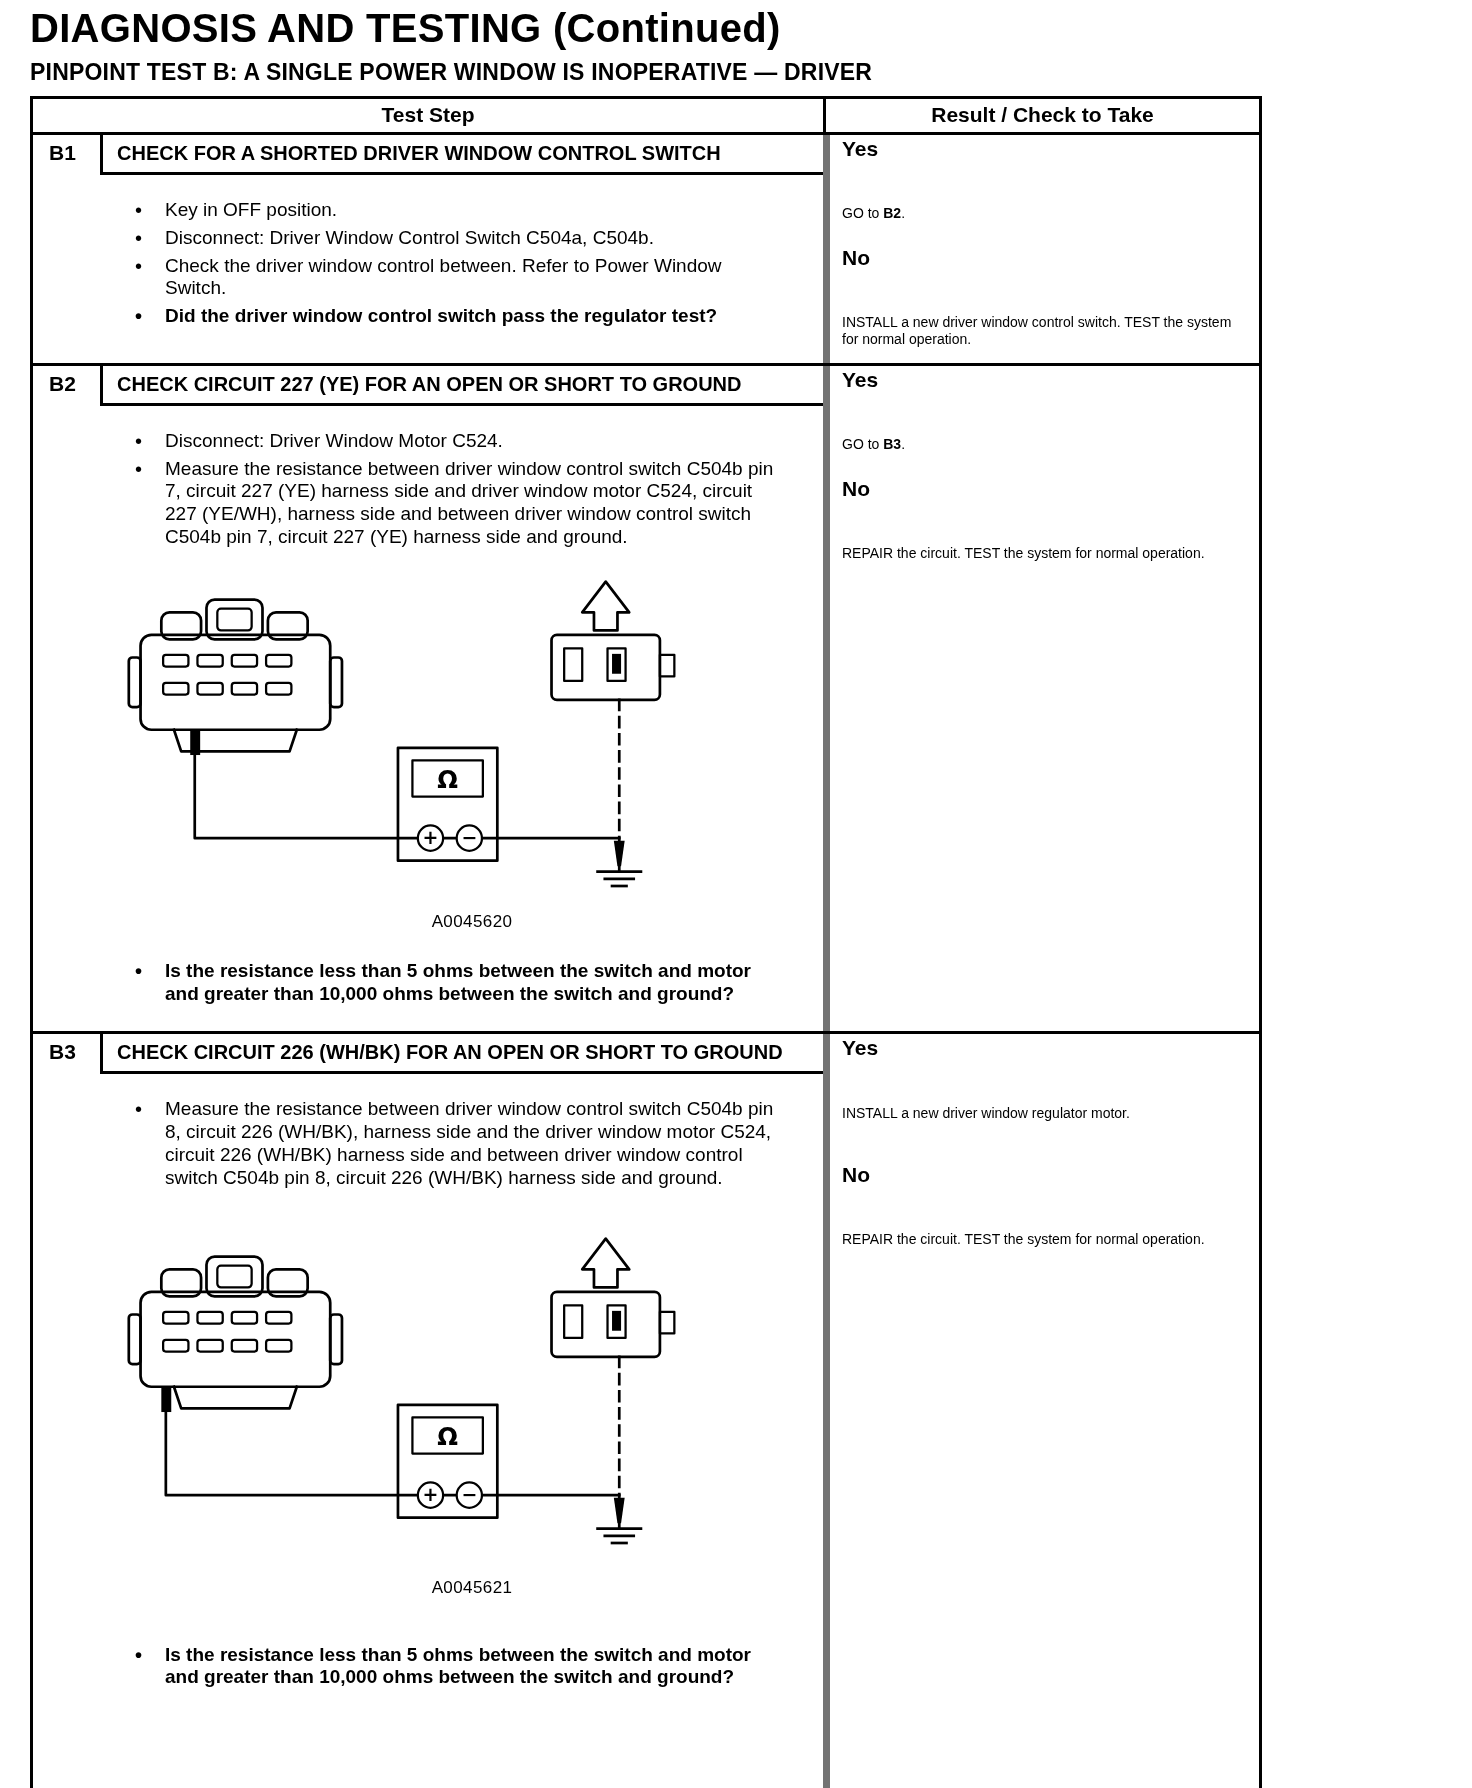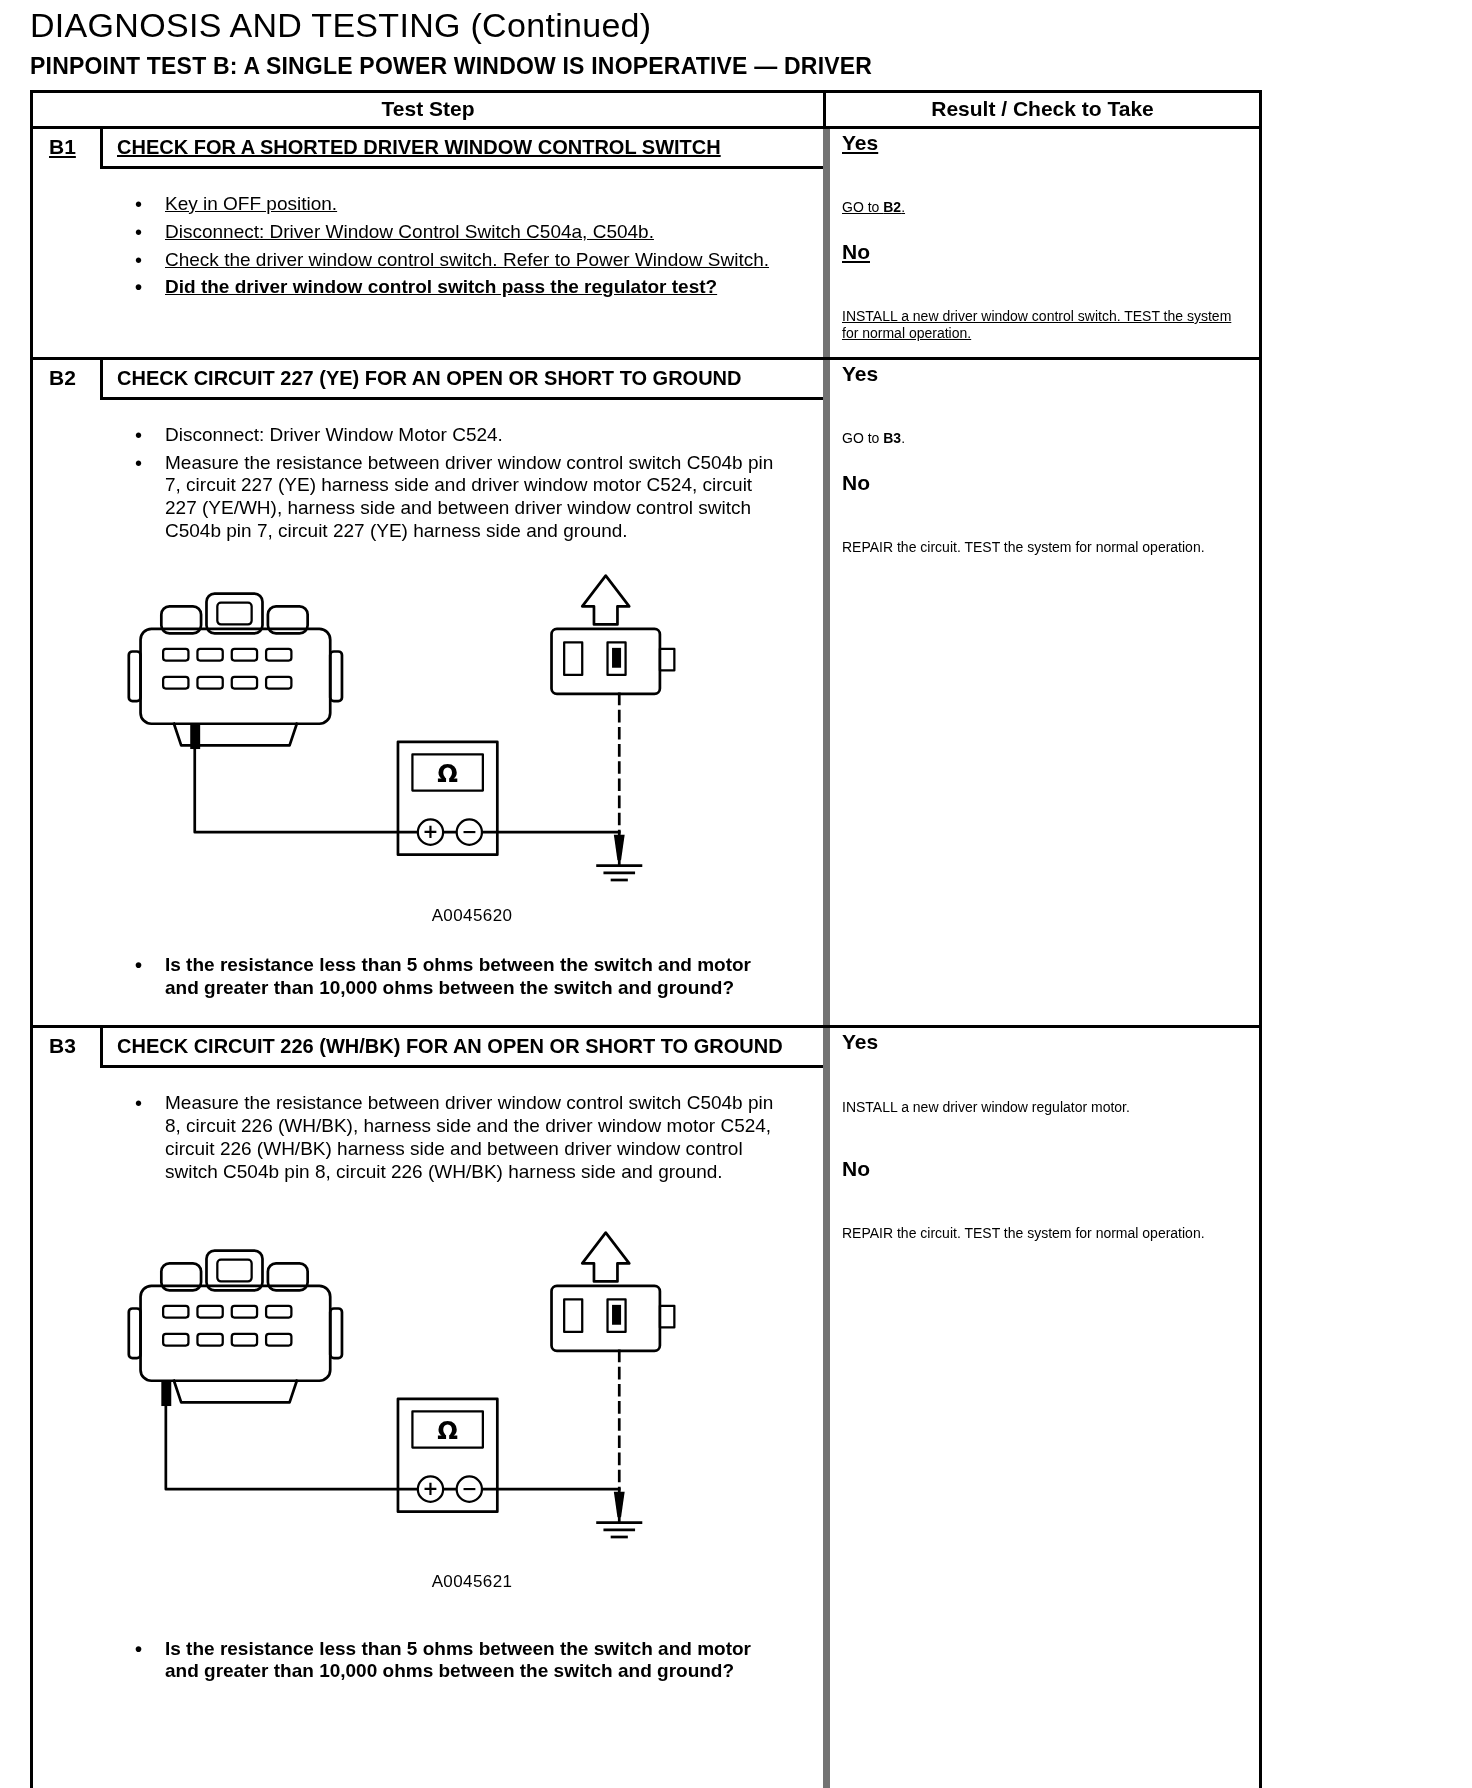--- a/index.html
+++ b/index.html
@@ -6,22 +6,22 @@
   html, body { margin: 0; padding: 0; }
   body {
     width: 1472px;
     height: 1788px;
     overflow: hidden;
     background: #ffffff;
     color: #000000;
     font-family: "Liberation Sans", sans-serif;
   }
   .page-title {
-    font-size: 34px;
-    font-weight: normal;
+    font-size: 40px;
+    font-weight: bold;
     margin: 6px 0 8px 30px;
     letter-spacing: 0.3px;
   }
   .page-subtitle {
     font-size: 23px;
     font-weight: bold;
     width: 1232px;
     margin: 0 0 10px 30px;
     text-align: left;
     letter-spacing: 0.2px;
@@ -94,21 +94,21 @@
     font-size: 17px;
     margin: 15px 0 10px 18px;
     letter-spacing: 0.4px;
     text-align: center;
   }
   .question-list { margin-top: 28px !important; }
   .result-label { font-weight: bold; font-size: 21px; line-height: 1.2; }
   .result-text { font-size: 14px; line-height: 1.25; margin-top: 44px; }
   .result-block { margin-bottom: 4px; }
   .result-block.gap { margin-top: 22px; }
-  .s-b1 { min-height: 200px; text-decoration: underline; }
+  .s-b1 { min-height: 200px; }
   .s-b2 { min-height: 630px; }
   .s-b3 { min-height: 840px; }
   .s-b3 .figure { margin-top: 34px; }
   .s-b3 .figure-label { margin-top: 24px; }
   .s-b3 .question-list { margin-top: 46px !important; }
   .s-b3 .result-block.gap { margin-top: 40px; }
 
   
   .ln  { fill: none; stroke: #000; stroke-width: 3; stroke-linejoin: round; stroke-linecap: square; }
   .ln2 { fill: none; stroke: #000; stroke-width: 2.5; stroke-linejoin: round; }
@@ -136,21 +136,21 @@
   <div class="section s-b1">
     <div class="section-left">
       <div class="band">
         <div class="band-id">B1</div>
         <div class="band-title">CHECK FOR A SHORTED DRIVER WINDOW CONTROL SWITCH</div>
       </div>
       <div class="step-content">
         <ul class="bullets">
           <li>Key in OFF position.</li>
           <li>Disconnect: Driver Window Control Switch C504a, C504b.</li>
-          <li>Check the driver window control switch. Refer to Power Window Switch.</li>
+          <li>Check the driver window control between. Refer to Power Window Switch.</li>
           <li class="bold">Did the driver window control switch pass the regulator test?</li>
         </ul>
       </div>
     </div>
     <div class="section-right">
       <div class="result-block">
         <div class="result-label">Yes</div>
         <div class="result-text"><span>GO to </span><b>B2</b><span>.</span></div>
       </div>
       <div class="result-block gap">

